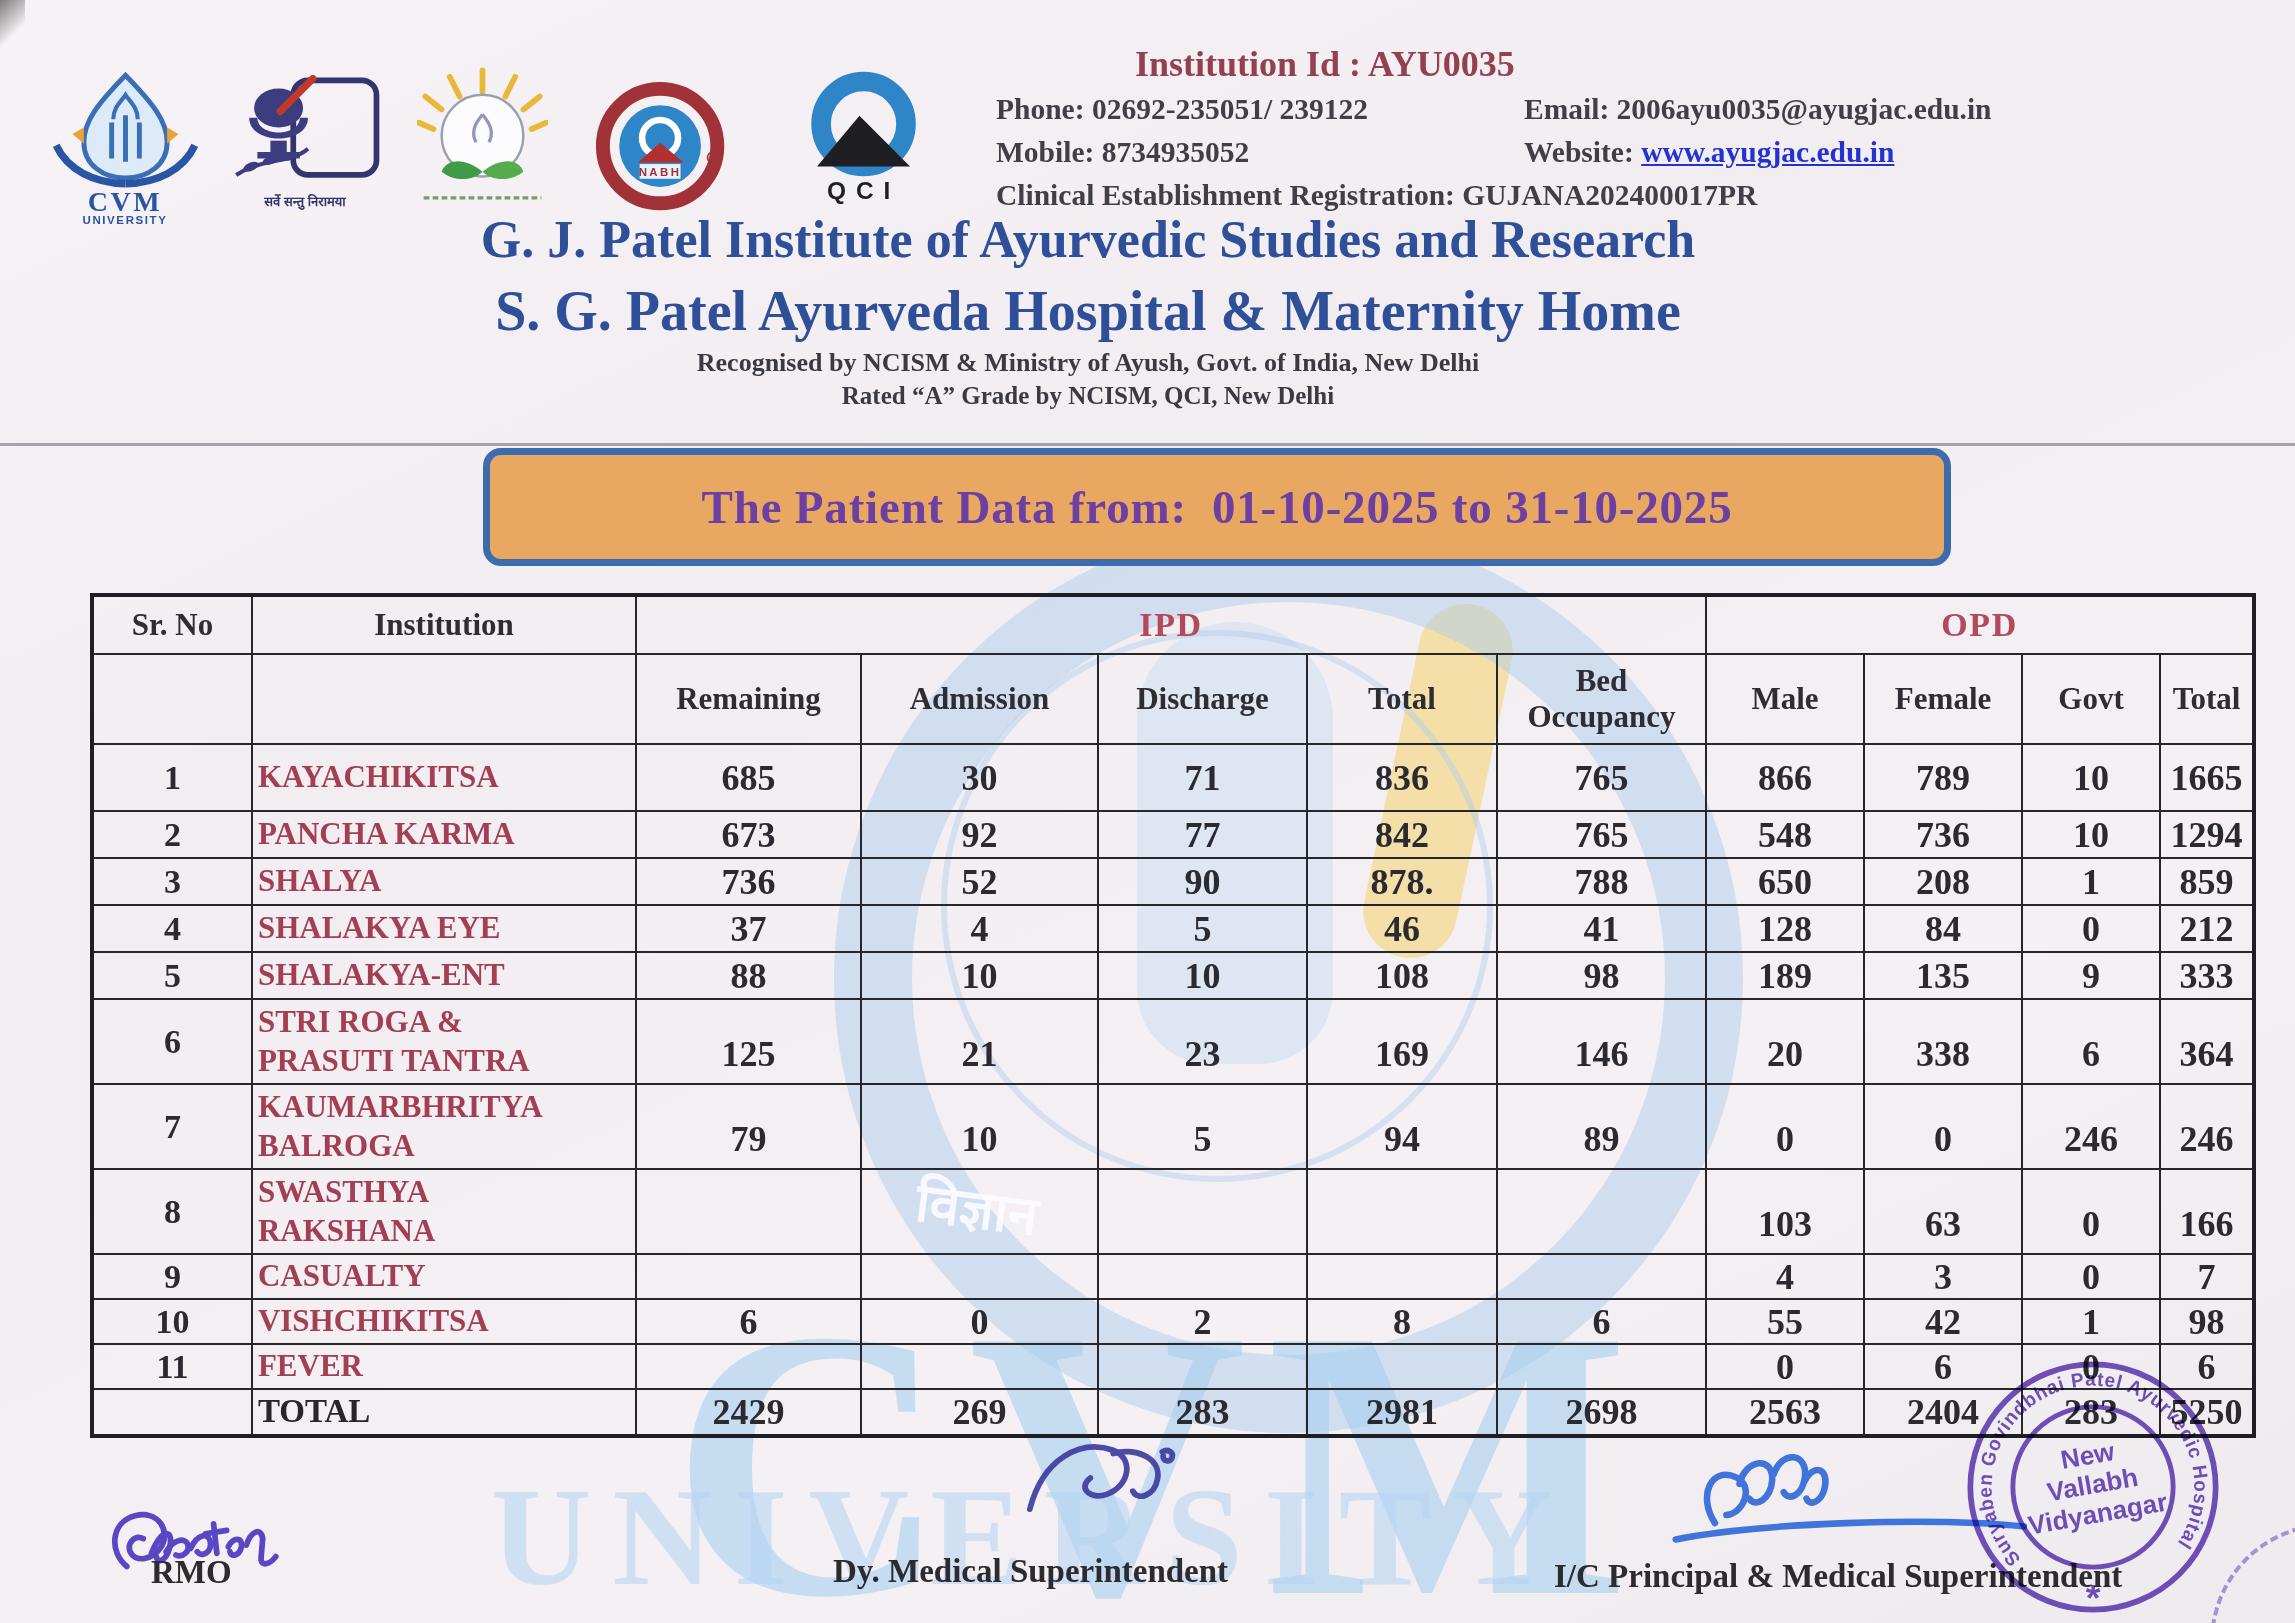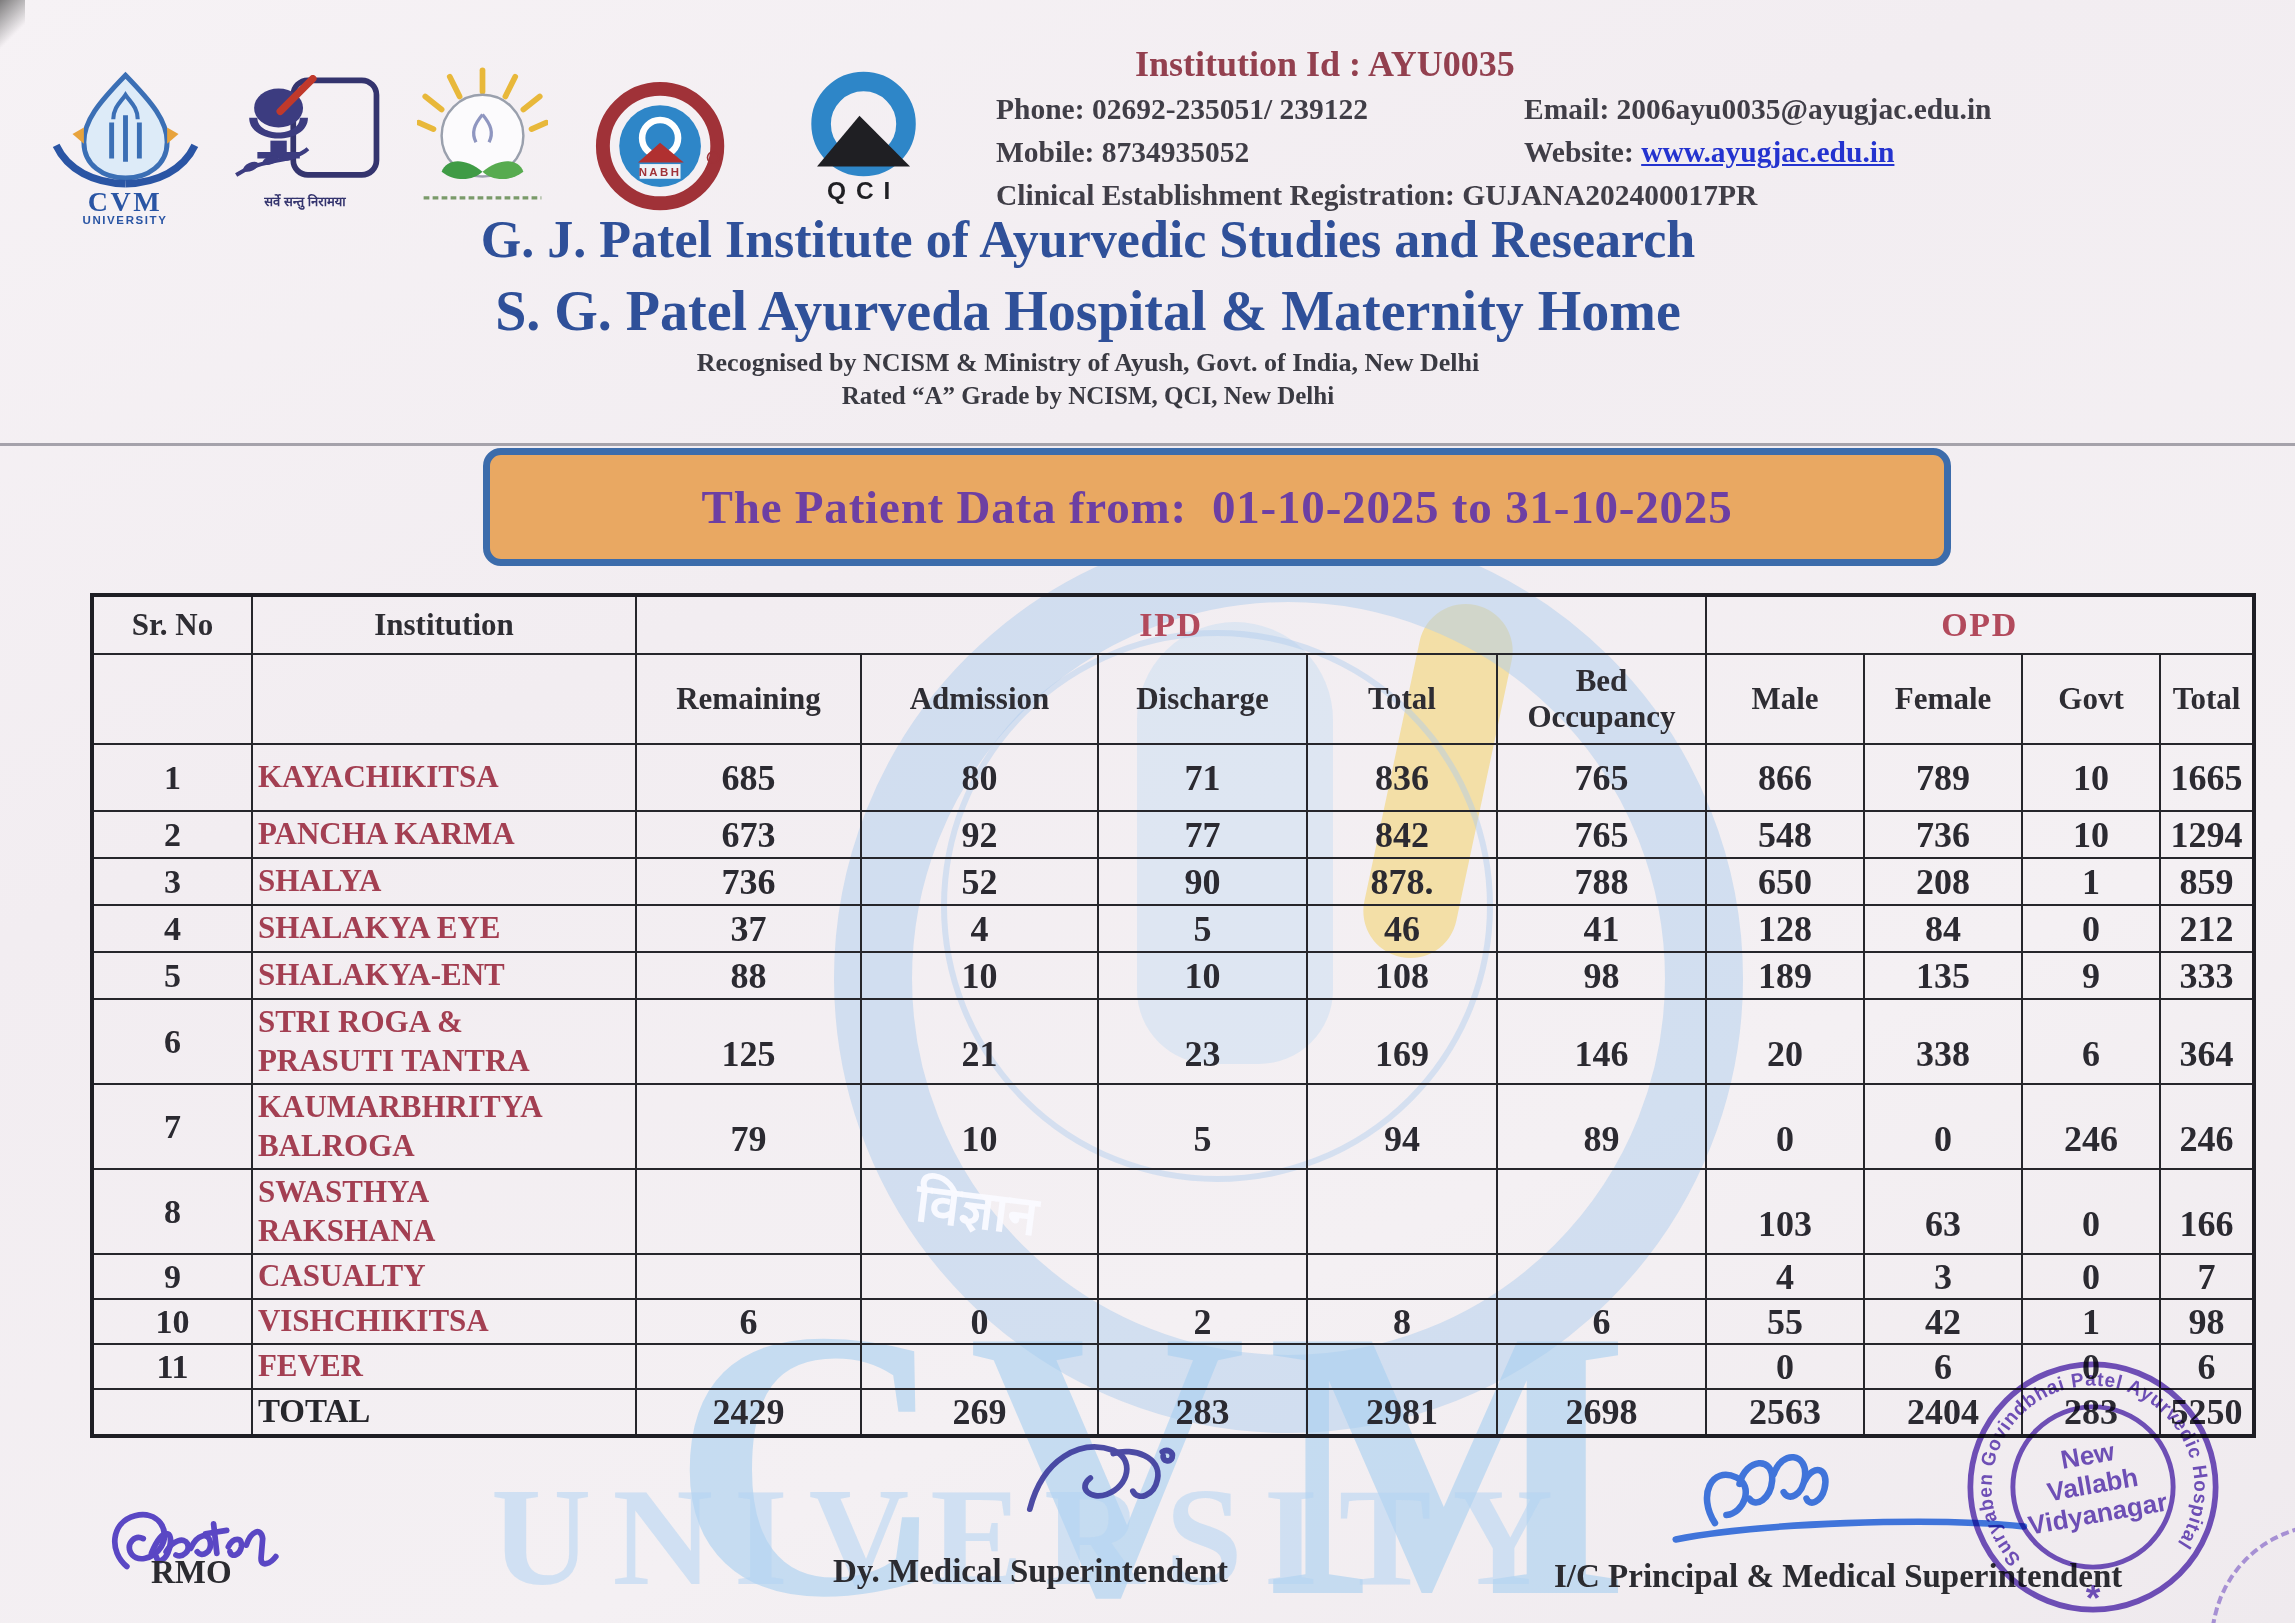--- a/index.html
+++ b/index.html
@@ -230,21 +230,21 @@
         <th>Female</th>
         <th>Govt</th>
         <th>Total</th>
       </tr>
     </thead>
     <tbody>
       <tr class="rh-a">
         <td class="sr">1</td>
         <td class="dept">KAYACHIKITSA</td>
         <td class="num">685</td>
-        <td class="num">80</td>
+        <td class="num">30</td>
         <td class="num">71</td>
         <td class="num">836</td>
         <td class="num">765</td>
         <td class="num">866</td>
         <td class="num">789</td>
         <td class="num">10</td>
         <td class="num">1665</td>
       </tr>
       <tr class="rh-b">
         <td class="sr">2</td>

